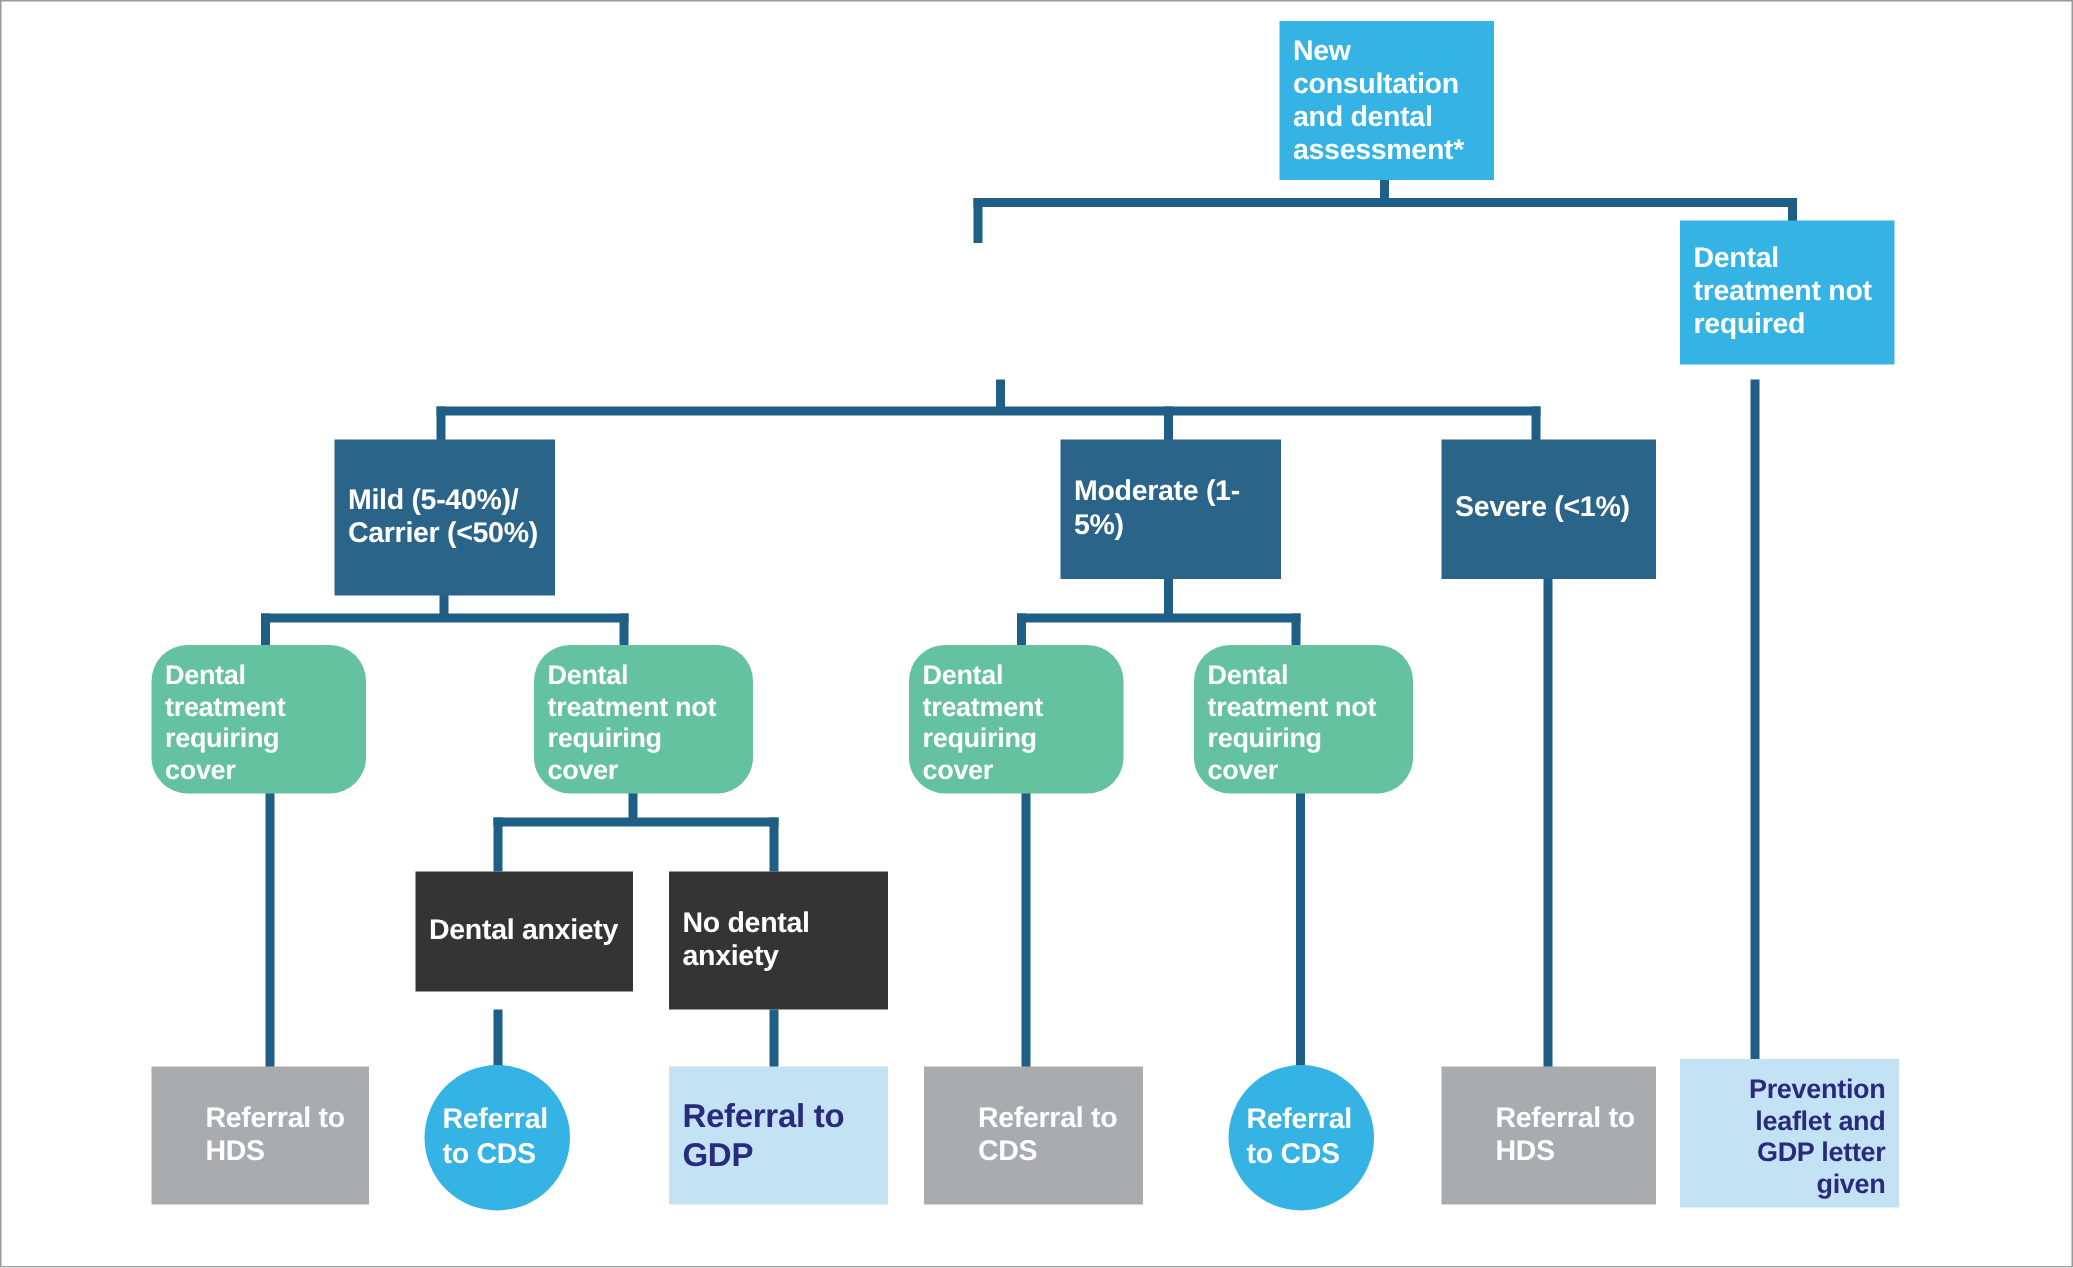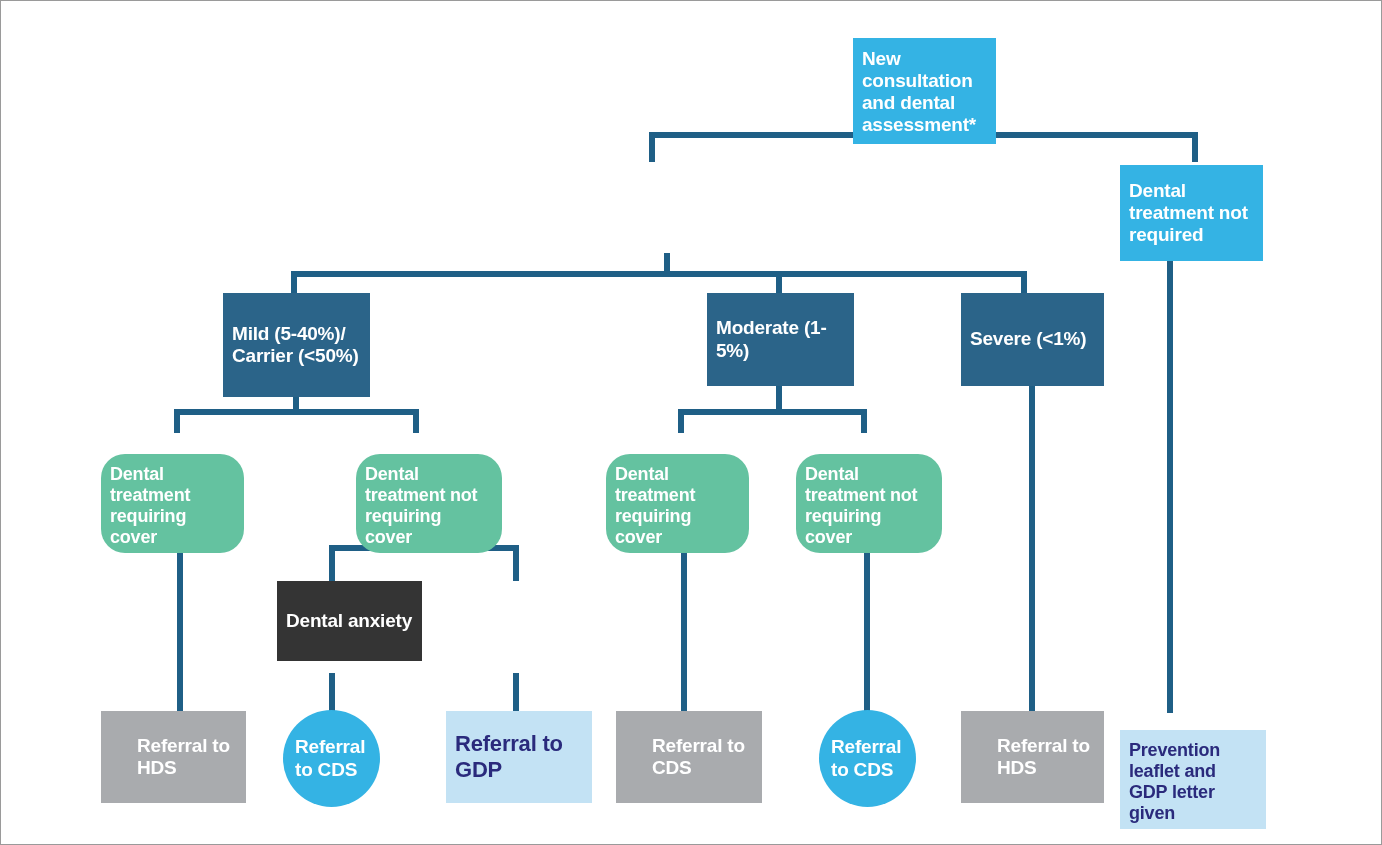--- a/index.html
+++ b/index.html
@@ -22,21 +22,21 @@
     box-sizing: border-box;
     display: flex;
     align-items: center;
     font-weight: bold;
     line-height: 1.16;
     letter-spacing: -0.2px;
     z-index: 5;
     white-space: pre-line;
     padding: 6px 9px;
   }
-  .node.top-align { align-items: flex-start; padding-top: 10px; margin-top: 24px; }
+  .node.top-align { align-items: flex-start; padding-top: 10px; }
   .node.circle {
     border-radius: 50%;
     justify-content: center;
     text-align: left;
     padding: 0 12px;
   }
   .conn {
     position: absolute;
     background: #1f5f86;
     z-index: 1;
@@ -89,46 +89,47 @@
   <div class="conn" style="left:328px; top:672px; width:6px; height:40px;"></div>
   <div class="conn" style="left:512px; top:672px; width:6px; height:40px;"></div>
   <div class="conn" style="left:680px; top:526px; width:6px; height:186px;"></div>
   <div class="conn" style="left:863px; top:526px; width:6px; height:186px;"></div>
   <div class="conn" style="left:1028px; top:383px; width:6px; height:329px;"></div>
   <div class="conn" style="left:1166px; top:252px; width:6px; height:460px;"></div>
 
   <div class="node c-cyan top-align" style="left:852px; top:13px; width:143px; height:106px; font-size:19px;">New consultation and dental assessment*</div>
 
 
-  <div class="node c-cyan" style="left:1119px; top:164px; width:143px; height:96px; font-size:19px;">Dental treatment not required</div>
+  <div class="node c-cyan" style="left:1119px; top:146px; width:143px; height:96px; font-size:19px;">Dental treatment not required</div>
 
   <div class="node c-navybx" style="left:222px; top:292px; width:147px; height:104px; font-size:19px;">Mild (5-40%)/ Carrier (&lt;50%)</div>
 
   <div class="node c-navybx" style="left:706px; top:292px; width:147px; height:93px; font-size:19px;">Moderate (1-5%)</div>
 
   <div class="node c-navybx" style="left:960px; top:292px; width:143px; height:93px; font-size:19px;">Severe (&lt;1%)</div>
 
   <div class="node c-green top-align" style="left:100px; top:429px; width:143px; height:99px; font-size:18px;">Dental treatment requiring cover</div>
 
   <div class="node c-green top-align" style="left:355px; top:429px; width:146px; height:99px; font-size:18px;">Dental treatment not requiring cover</div>
 
   <div class="node c-green top-align" style="left:605px; top:429px; width:143px; height:99px; font-size:18px;">Dental treatment requiring cover</div>
 
   <div class="node c-green top-align" style="left:795px; top:429px; width:146px; height:99px; font-size:18px;">Dental treatment not requiring cover</div>
 
   <div class="node c-dark" style="left:276px; top:580px; width:145px; height:80px; font-size:19px;">Dental anxiety</div>
 
+  <div class="node c-dark" style="left:445px; top:580px; width:146px; height:92px; font-size:19px;">No dental anxiety</div>
 
   <div class="node c-gray" style="left:100px; top:710px; width:145px; height:92px; font-size:19px;">Referral to HDS</div>
 
   <div class="node circle c-circle" style="left:282px; top:709px; width:97px; height:97px; font-size:19px;">Referral to CDS</div>
 
   <div class="node c-ltblue" style="left:445px; top:710px; width:146px; height:92px; font-size:22px;">Referral to GDP</div>
 
   <div class="node c-gray" style="left:615px; top:710px; width:146px; height:92px; font-size:19px;">Referral to CDS</div>
 
   <div class="node circle c-circle" style="left:818px; top:709px; width:97px; height:97px; font-size:19px;">Referral to CDS</div>
 
   <div class="node c-gray" style="left:960px; top:710px; width:143px; height:92px; font-size:19px;">Referral to HDS</div>
 
-  <div class="node c-ltblue top-align" style="left:1119px; top:705px; width:146px; height:99px; font-size:18px;">Prevention leaflet and GDP letter given</div>
+  <div class="node c-ltblue top-align" style="left:1119px; top:705px; width:146px; height:99px; font-size:18px;text-align:right;">Prevention leaflet and GDP letter given</div>
 
 </div>
 
 </body></html>

